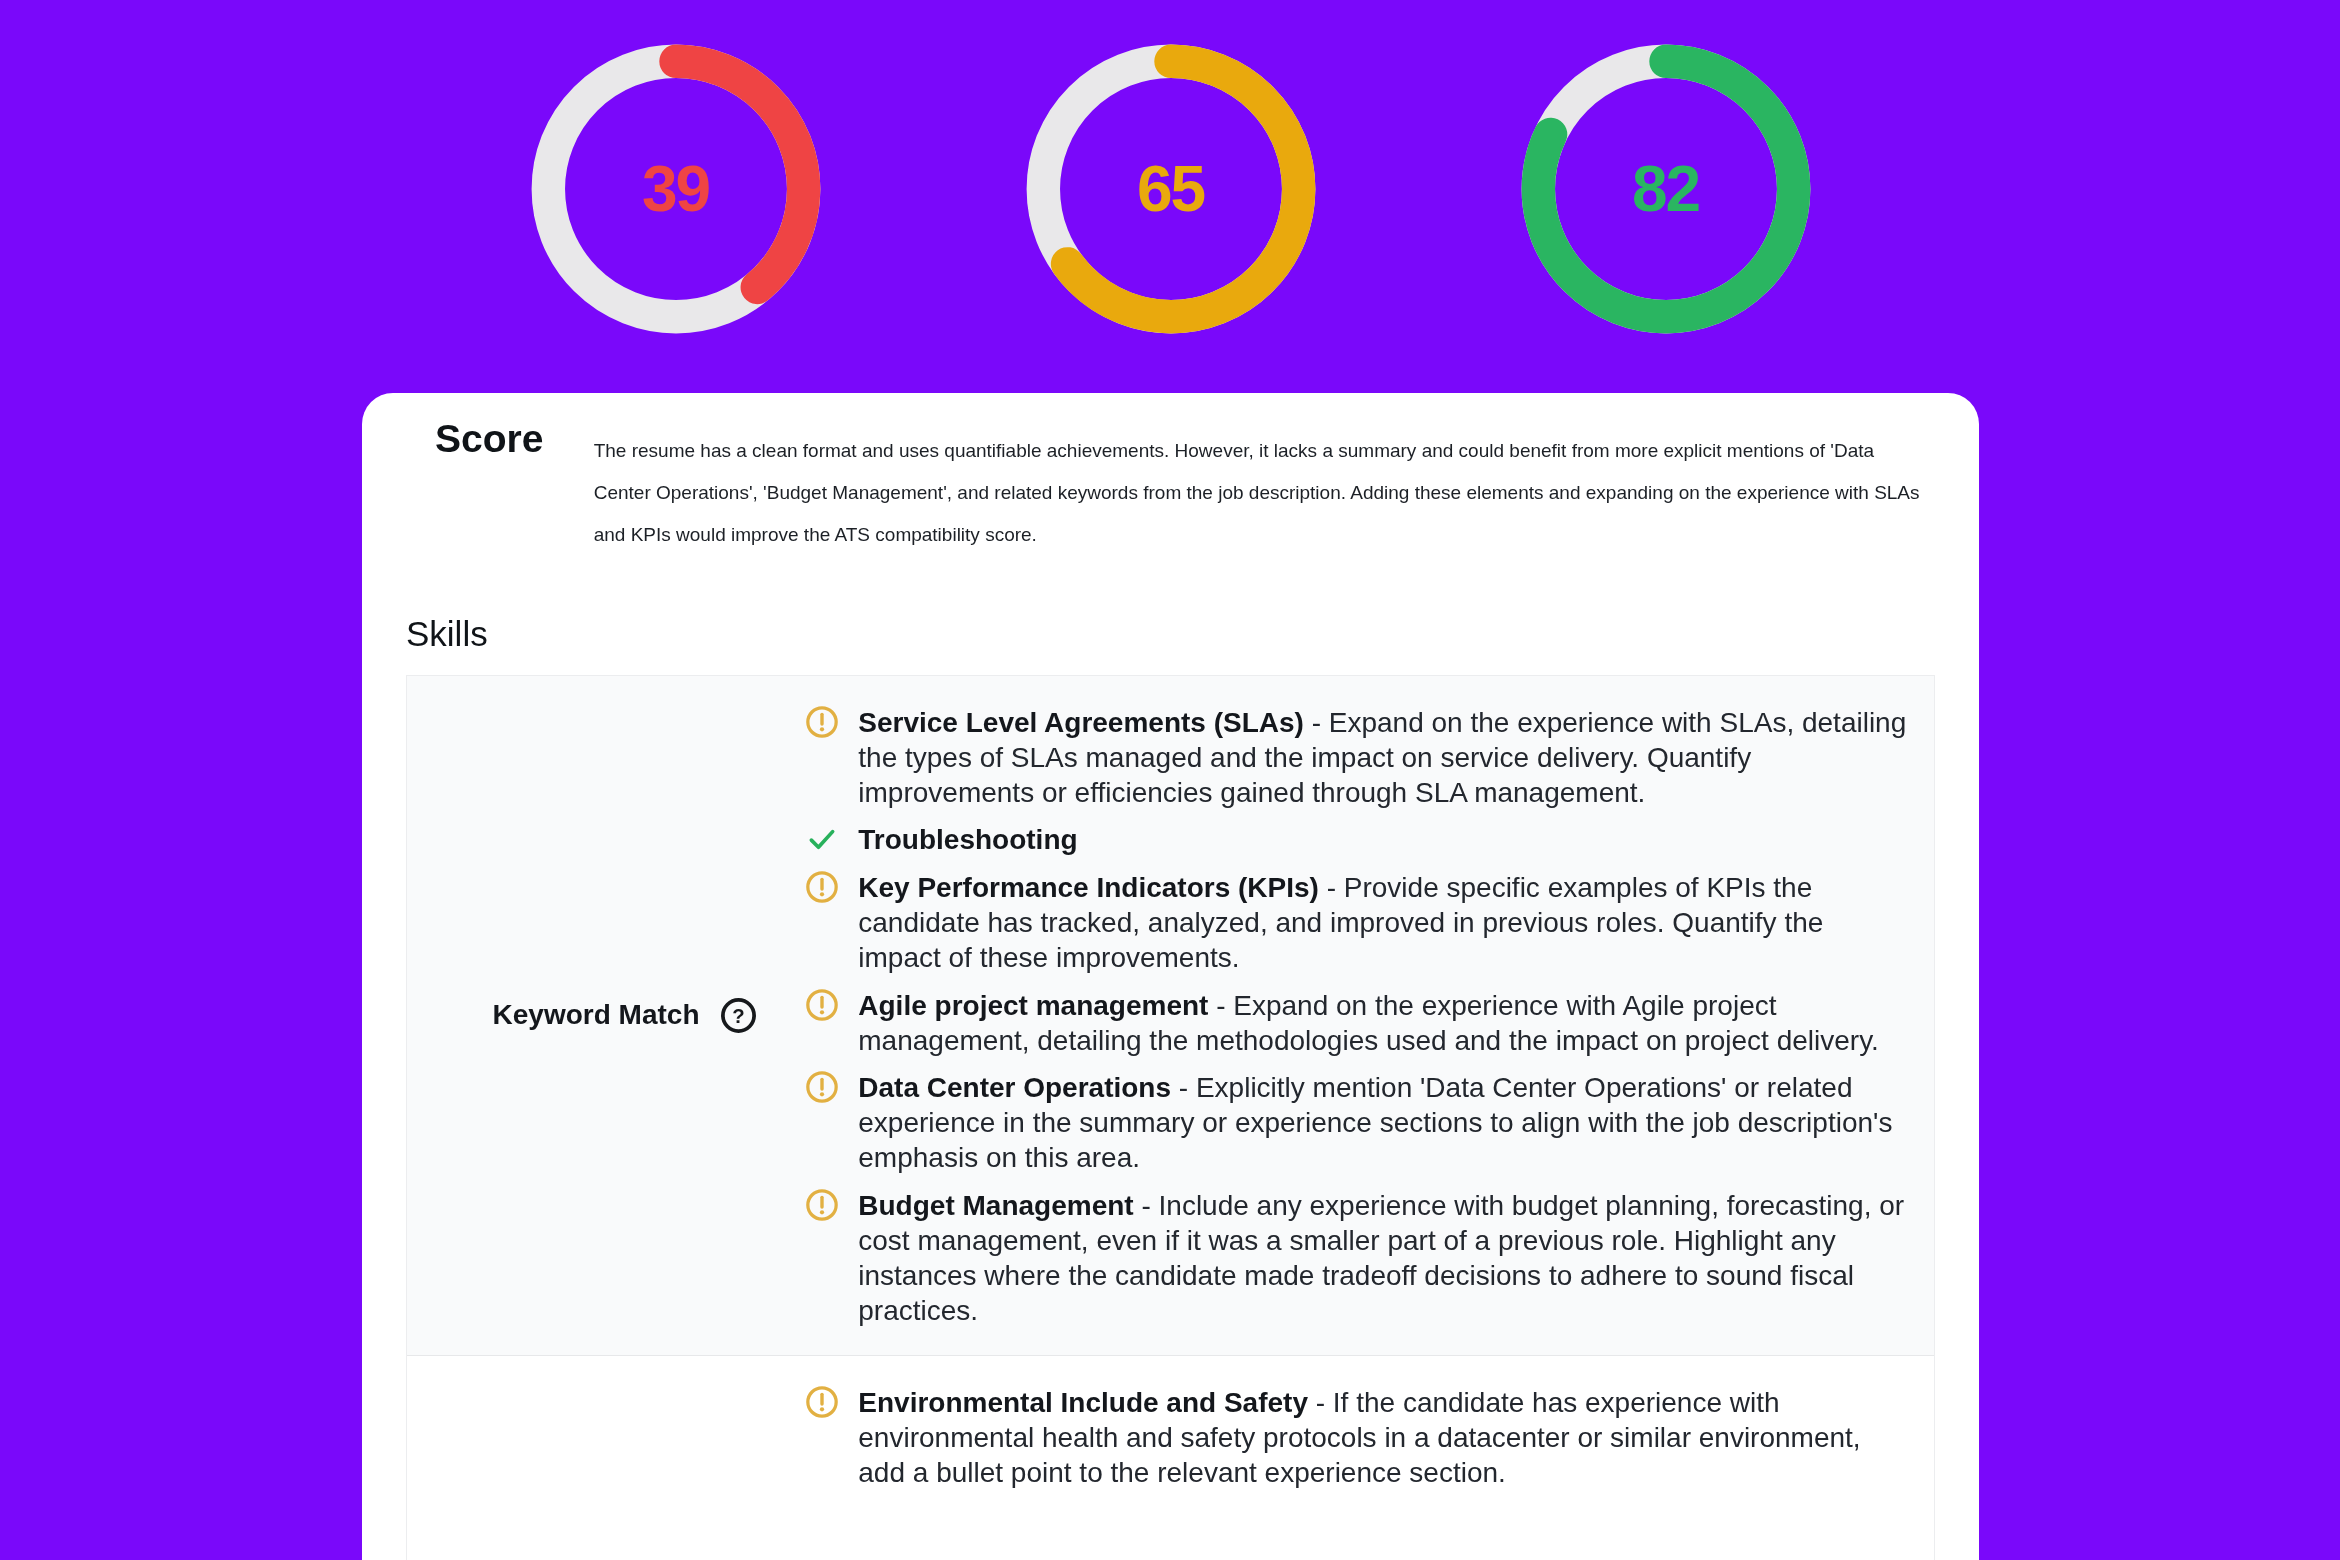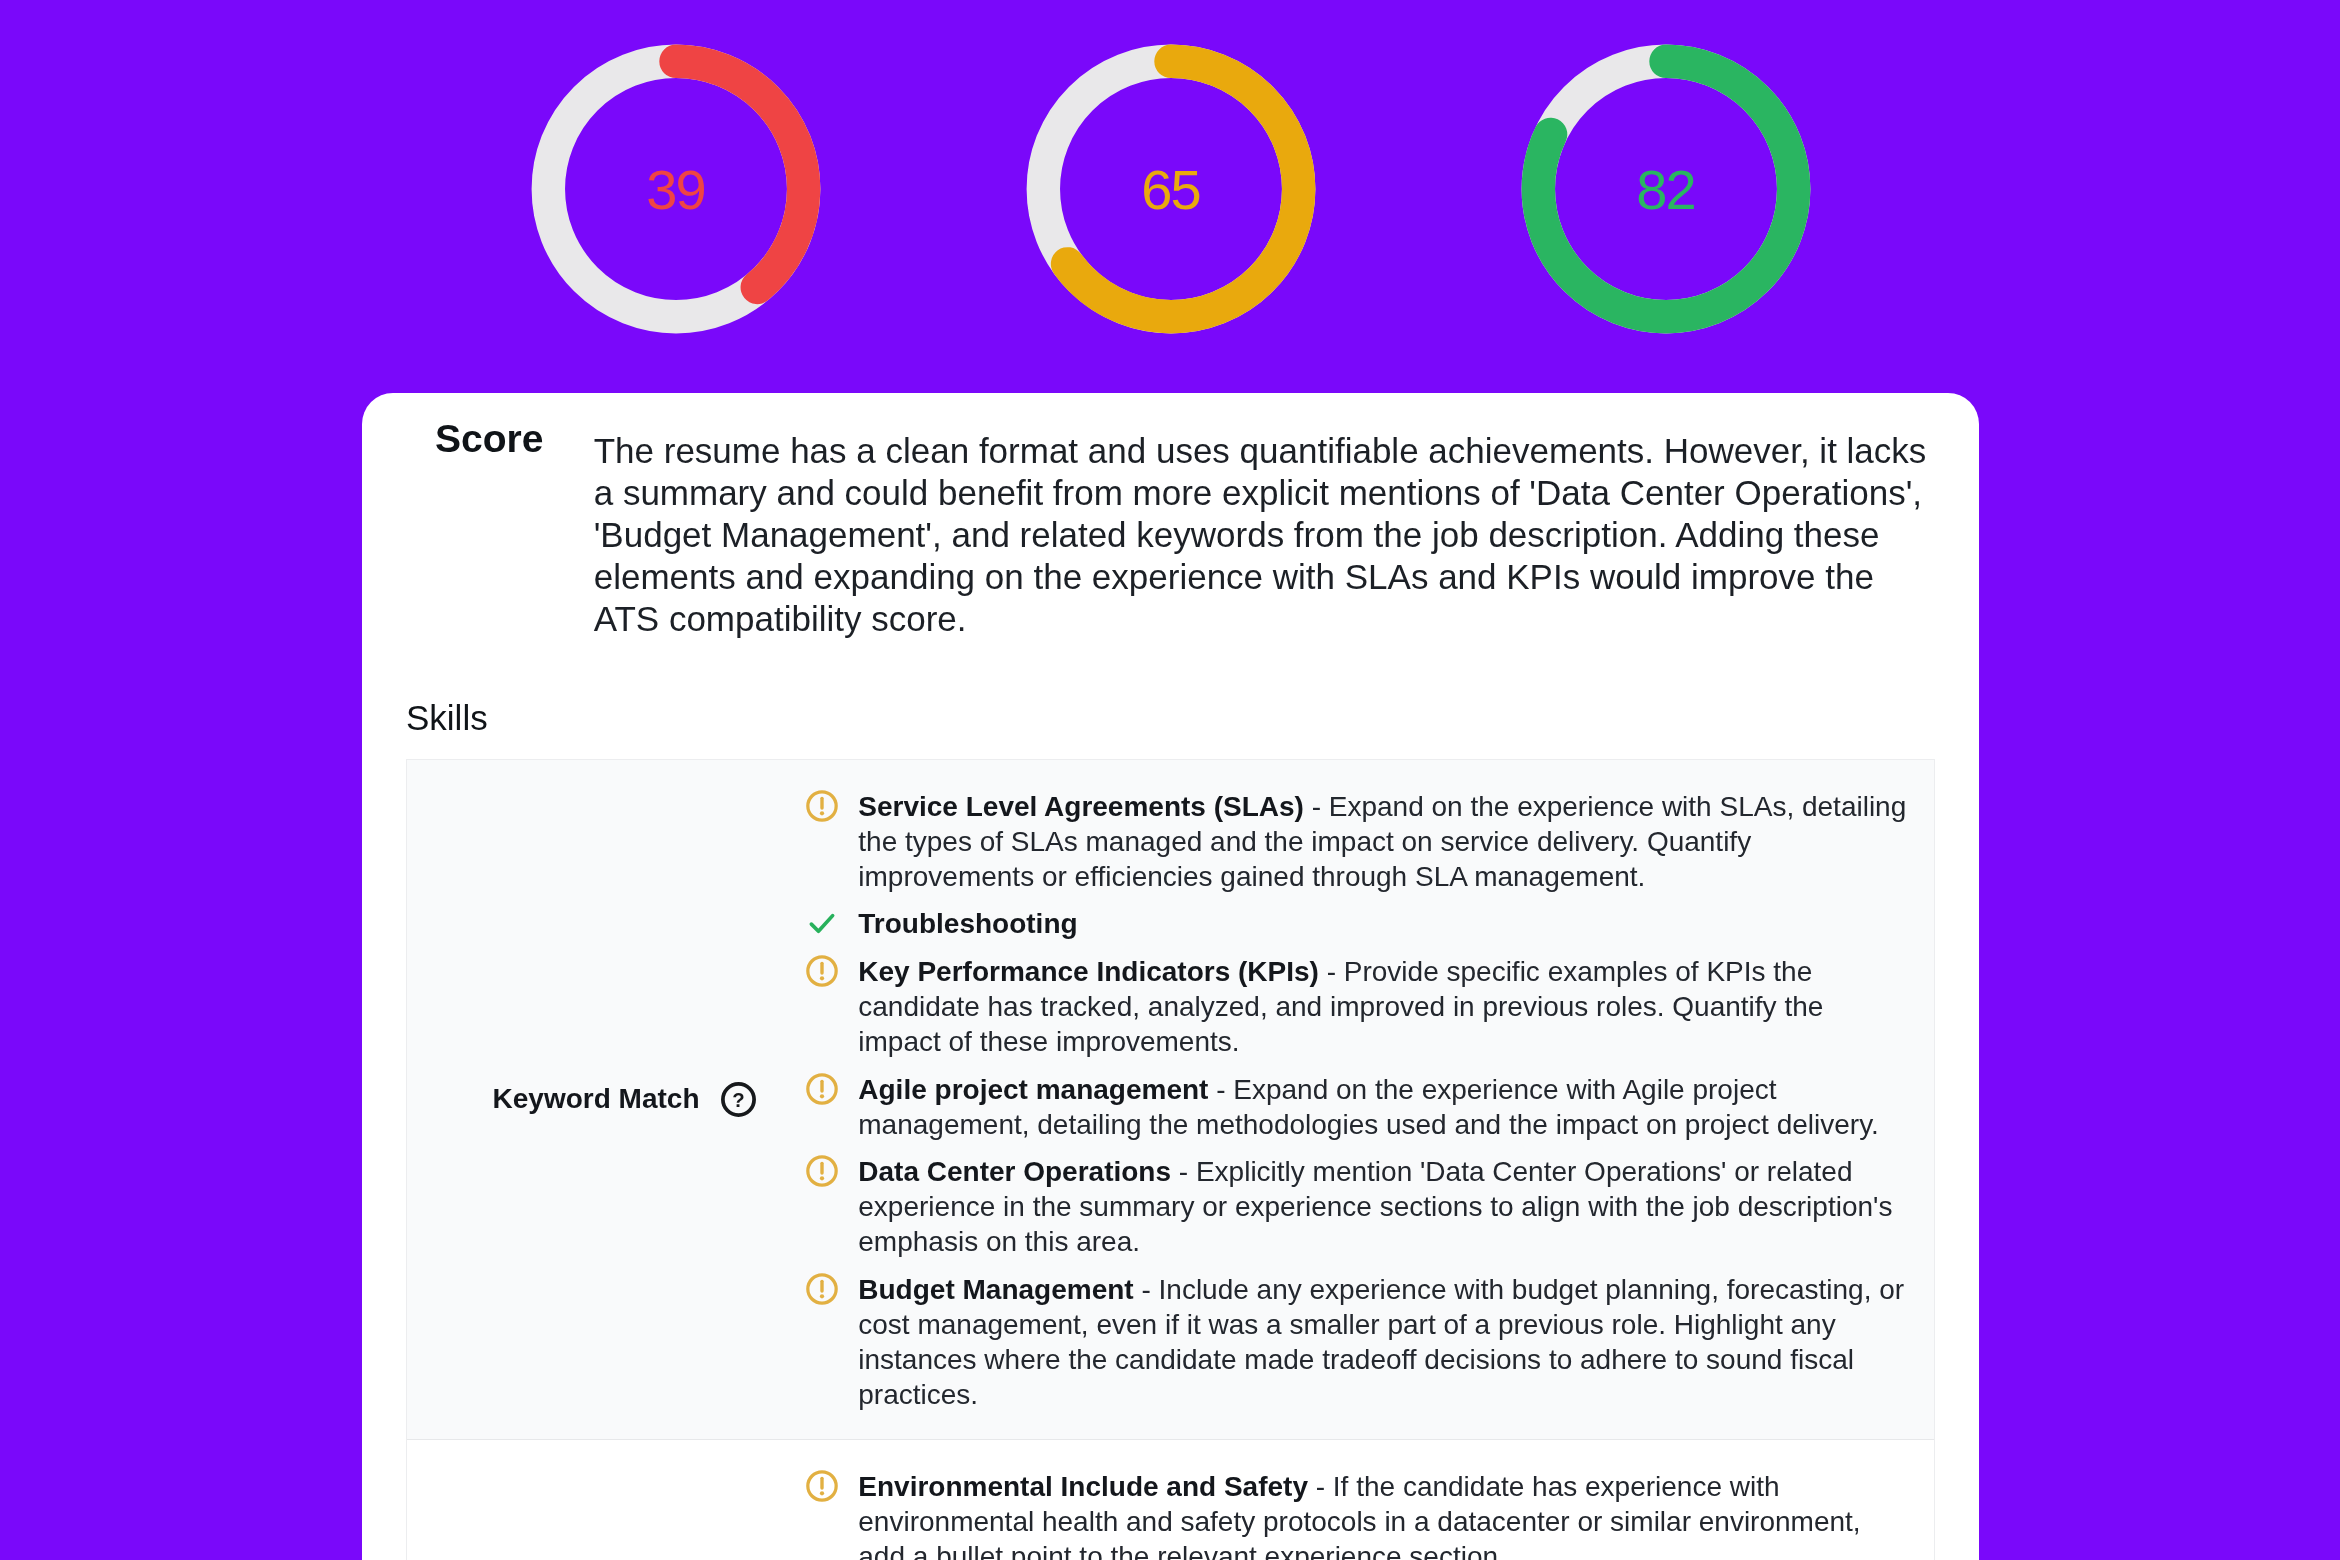--- a/index.html
+++ b/index.html
@@ -9,41 +9,41 @@
     font-family:"Liberation Sans", sans-serif;
     -webkit-font-smoothing:antialiased;
   }
 
   
   .rings-row { display:flex; justify-content:center; gap:191px; padding-top:37px; }
   .ring { position:relative; width:304px; height:304px; }
   .ring svg { width:100%; height:100%; transform:rotate(-90deg); }
   .ring-value {
     position:absolute; inset:0; display:flex; align-items:center; justify-content:center;
-    font-size:56px; font-weight:400; letter-spacing:-2px;
+    font-size:64px; font-weight:700; letter-spacing:-2px;
   }
 
   
   .card {
     width:1617px; margin:52px auto 0; background:#FFFFFF; border-radius:31px;
     padding:21.5px 44px 78px; min-height:1190px;
   }
 
   .score-section { display:flex; align-items:flex-start; }
   .score-left { width:174px; flex-shrink:0; display:flex; flex-direction:row; align-items:flex-start; }
   .score-heading { font-size:39px; font-weight:700; color:#101418; margin-left:29px; line-height:47px; }
   .mini-gauge { position:relative; width:144px; height:144px; margin-top:24.4px; margin-left:2px; }
   .mini-gauge svg { width:100%; height:100%; transform:rotate(-90deg); }
   .mini-value {
     position:absolute; inset:0; display:flex; align-items:center; justify-content:center;
     font-size:45px; font-weight:500; color:#E9A90D;
   }
   .score-summary {
     flex:1; padding-left:13.7px; padding-top:15.6px;
-    font-size:35px; line-height:42px; color:#1C2026;
+    font-size:19px; line-height:42px; color:#1C2026;
   }
 
   .skills-heading { margin-top:57px; font-size:35px; font-weight:400; color:#101418; line-height:41px; }
 
   
   .skills-table { margin-top:20.5px; border:1px solid #ECEDEF; }
   .skills-row { display:flex; background:#FFFFFF; }
   .skills-row + .skills-row { border-top:1px solid #E7E8EA; }
   .skills-row.alt { background:#F9FAFB; }
   .skills-row.tall { min-height:332px; }

